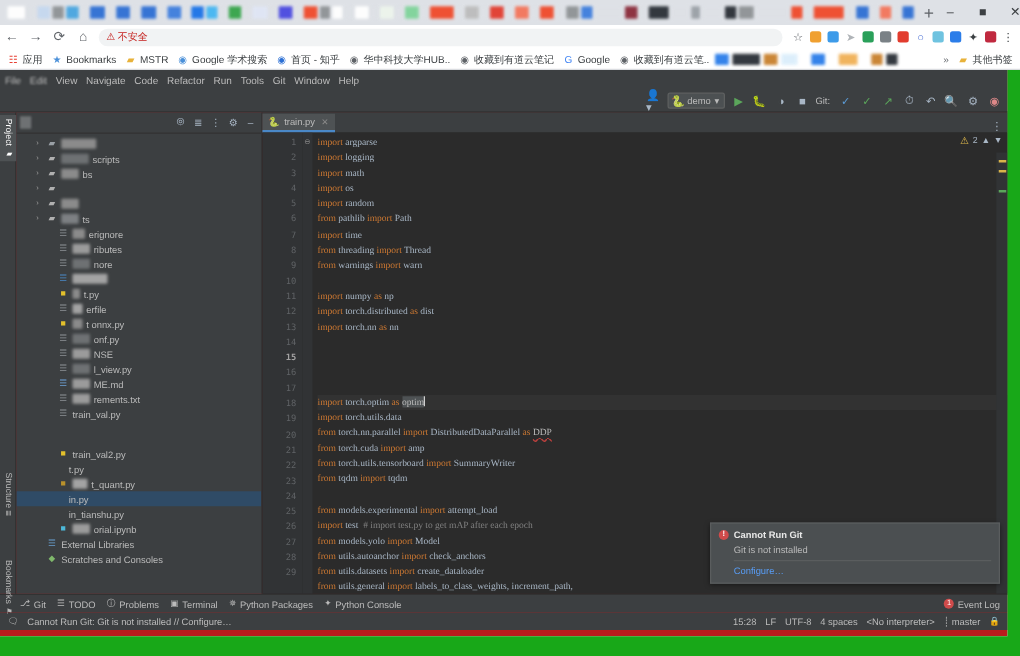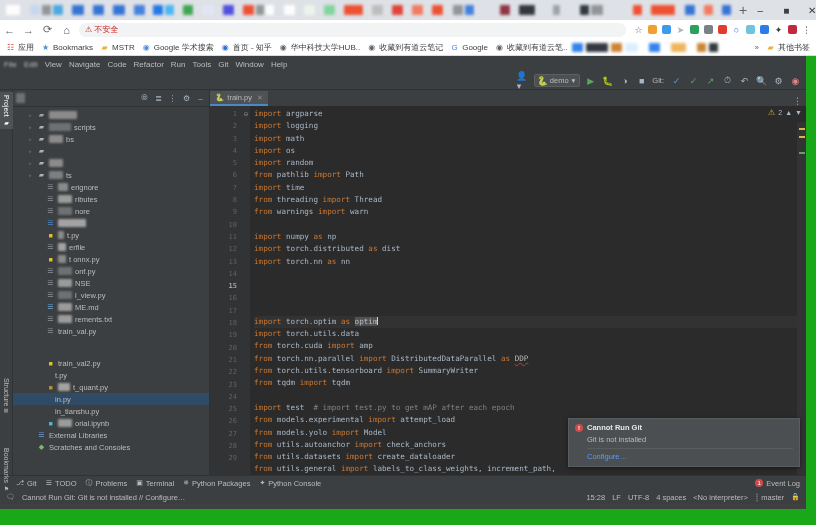--- a/index.html
+++ b/index.html
@@ -62,21 +62,21 @@
     display: flex; align-items: center; gap: 3px;
     font-size: 8px; color: #3c4043; white-space: nowrap; padding: 0 2px;
   }
   .bm-ico { width: 9px; height: 9px; display: flex; align-items: center; justify-content: center; font-size: 8px; }
   .bm-redact { height: 9px; border-radius: 1px; }
   .bm-spacer { flex: 1; }
 
   
   .ide {
     position: absolute; left: 0; top: 56px; width: 806px; height: 453px;
-    background: #404040; color: #bbbbbb;
+    background: #b91c1c; color: #bbbbbb;
     font-size: 8px;
   }
   .green-edge-right {
     position: absolute; left: 806px; top: 56px; width: 10px; height: 469px;
     background: #18a818;
   }
   .green-edge-bottom {
     position: absolute; left: 0px; top: 509px; width: 816px; height: 16px;
     background: #18a818;
   }
@@ -158,21 +158,21 @@
     height: 12.3px; line-height: 12.3px; font-family: "DejaVu Sans Mono", monospace;
     font-size: 7px; color: #606366; padding-right: 5px;
   }
   .gline.cur { color: #a4a3a3; font-weight: bold; }
   .foldcol { width: 8px; flex: 0 0 8px; background: #313335; padding-top: 2px; }
   .fold { height: 12.3px; font-size: 6px; color: #888; line-height: 12.3px; text-align: center; }
   .code {
     flex: 1; padding-top: 2px; font-family: "DejaVu Sans Mono", monospace;
     font-size: 7.6px; position: relative; padding-left: 4px;
   }
-  .cline { height: 12.3px; line-height: 12.3px; white-space: pre; }
+  .cline { height: 12.3px; line-height: 12.3px; white-space: pre; font-family: Liberation Serif, serif; }
   .cline.cur { background: #323232; margin-top: 48px; }
   .kw { color: #cc7832; }
   .pl { color: #a9b7c6; }
   .cm { color: #808080; }
   .err { text-decoration: underline; text-decoration-color: #bc3f3c; text-decoration-style: wavy; }
   .caret { display: inline-block; width: 1px; height: 8px; background: #d0d0d0; vertical-align: -1px; }
   .sel-tok { background: #4e5254; }
 
   .inspect-widget {
     position: absolute; right: 4px; top: 18px;
@@ -695,27 +695,27 @@
               <div class="cline"><span class="kw">from</span><span class="pl"> pathlib </span><span class="kw">import</span><span class="pl"> Path</span></div>
               <div class="cline"><span class="kw">import</span><span class="pl"> time</span></div>
               <div class="cline"><span class="kw">from</span><span class="pl"> threading </span><span class="kw">import</span><span class="pl"> Thread</span></div>
               <div class="cline"><span class="kw">from</span><span class="pl"> warnings </span><span class="kw">import</span><span class="pl"> warn</span></div>
               <div class="cline"></div>
               <div class="cline"><span class="kw">import</span><span class="pl"> numpy </span><span class="kw">as</span><span class="pl"> np</span></div>
               <div class="cline"><span class="kw">import</span><span class="pl"> torch.distributed </span><span class="kw">as</span><span class="pl"> dist</span></div>
               <div class="cline"><span class="kw">import</span><span class="pl"> torch.nn </span><span class="kw">as</span><span class="pl"> nn</span></div>
               <div class="cline cur"><span class="kw">import</span><span class="pl"> torch.optim </span><span class="kw">as</span><span class="pl"> </span><span class="sel-tok">optim</span><span class="caret"></span></div>
               <div class="cline"><span class="kw">import</span><span class="pl"> torch.utils.data</span></div>
+              <div class="cline"><span class="kw">from</span><span class="pl"> torch.nn.parallel </span><span class="kw">import</span><span class="pl"> DistributedDataParallel </span><span class="kw">as</span><span class="pl"> </span><span class="err">DDP</span></div>
               <div class="cline"><span class="kw">from</span><span class="pl"> torch.cuda </span><span class="kw">import</span><span class="pl"> amp</span></div>
-              <div class="cline"><span class="kw">from</span><span class="pl"> torch.nn.parallel </span><span class="kw">import</span><span class="pl"> DistributedDataParallel </span><span class="kw">as</span><span class="pl"> </span><span class="err">DDP</span></div>
               <div class="cline"><span class="kw">from</span><span class="pl"> torch.utils.tensorboard </span><span class="kw">import</span><span class="pl"> SummaryWriter</span></div>
               <div class="cline"><span class="kw">from</span><span class="pl"> tqdm </span><span class="kw">import</span><span class="pl"> tqdm</span></div>
               <div class="cline"></div>
+              <div class="cline"><span class="kw">from</span><span class="pl"> models.experimental </span><span class="kw">import</span><span class="pl"> attempt_load</span></div>
               <div class="cline"><span class="kw">import</span><span class="pl"> test  </span><span class="cm"># import test.py to get mAP after each epoch</span></div>
-              <div class="cline"><span class="kw">from</span><span class="pl"> models.experimental </span><span class="kw">import</span><span class="pl"> attempt_load</span></div>
               <div class="cline"><span class="kw">from</span><span class="pl"> models.yolo </span><span class="kw">import</span><span class="pl"> Model</span></div>
               <div class="cline"><span class="kw">from</span><span class="pl"> utils.autoanchor </span><span class="kw">import</span><span class="pl"> check_anchors</span></div>
               <div class="cline"><span class="kw">from</span><span class="pl"> utils.datasets </span><span class="kw">import</span><span class="pl"> create_dataloader</span></div>
               <div class="cline"><span class="kw">from</span><span class="pl"> utils.general </span><span class="kw">import</span><span class="pl"> labels_to_class_weights, increment_path,</span></div>
             </div>
           <div class="scroll-marks">
             <div class="mark" style="top:6px;background:#d9b44a"></div>
             <div class="mark" style="top:14px;background:#d9b44a"></div>
             <div class="mark" style="top:30px;background:#5ba65b"></div>
           </div>

